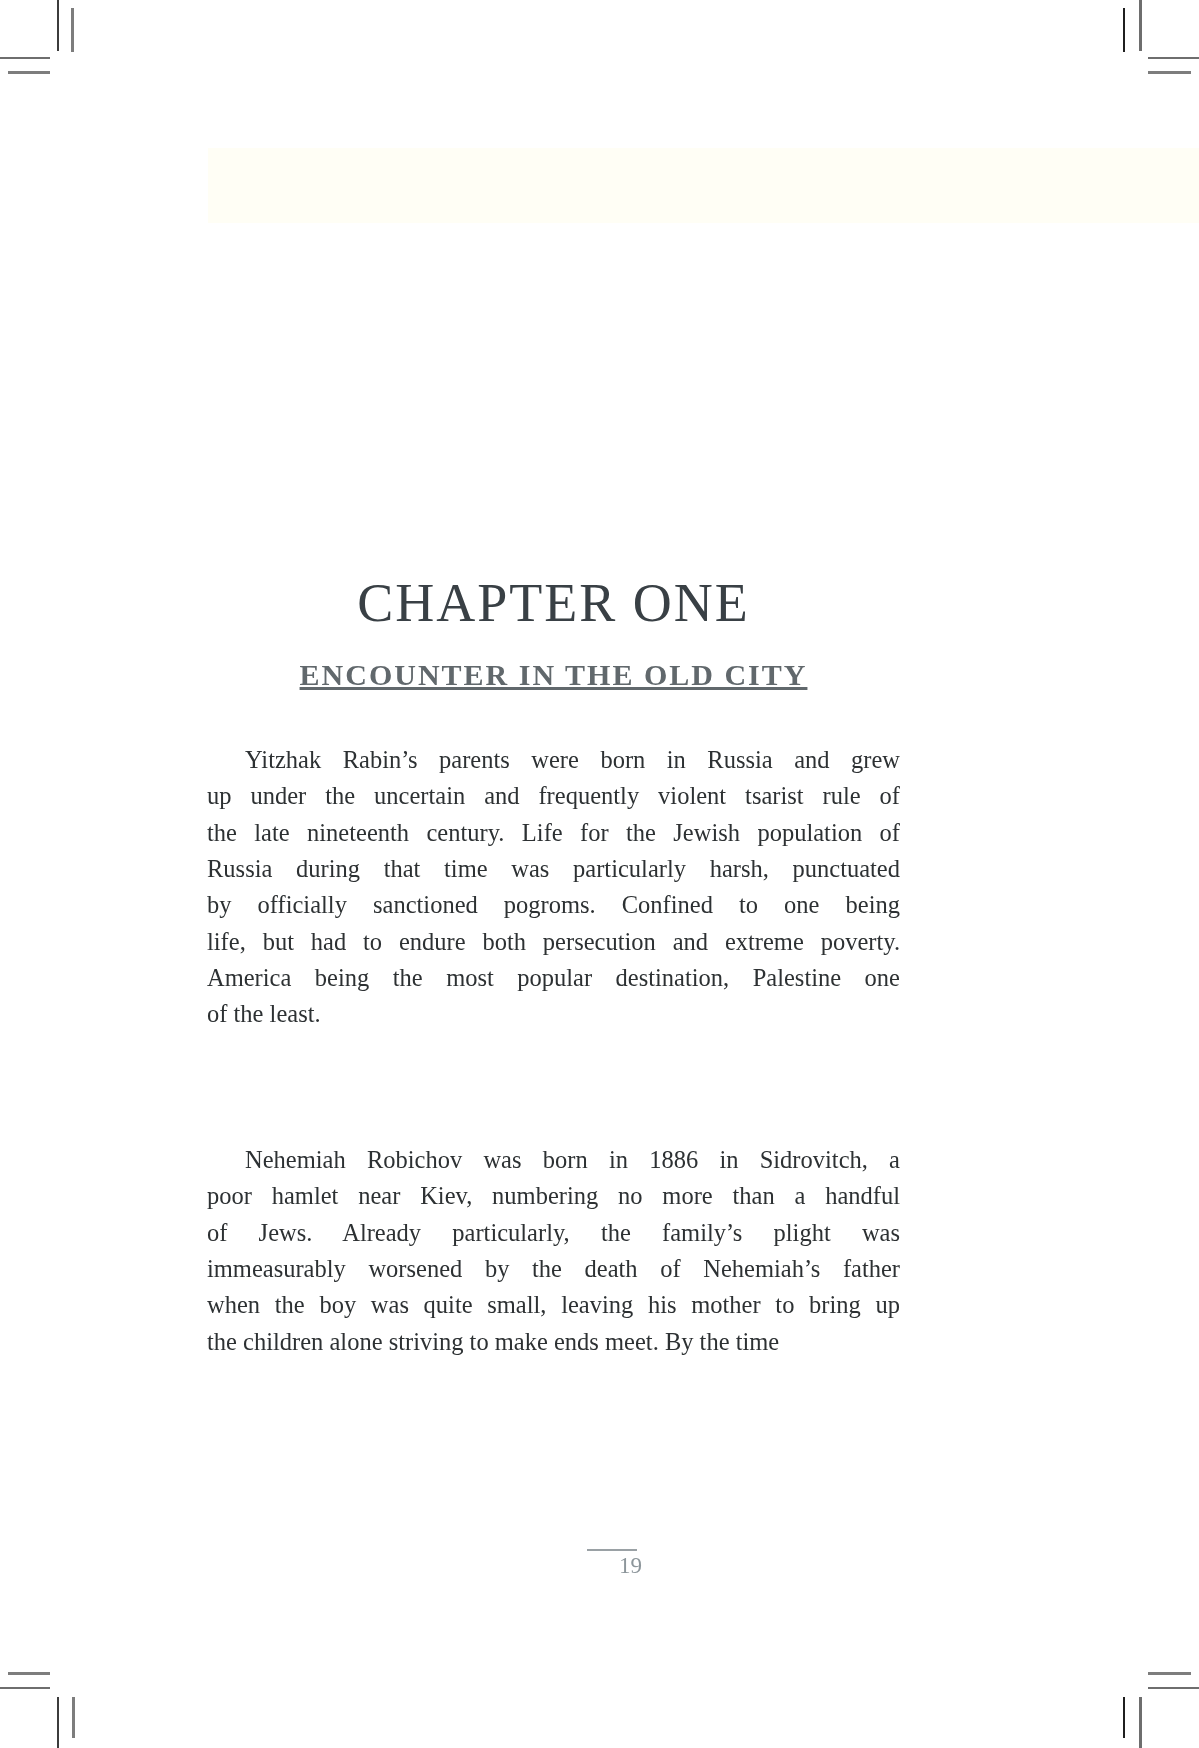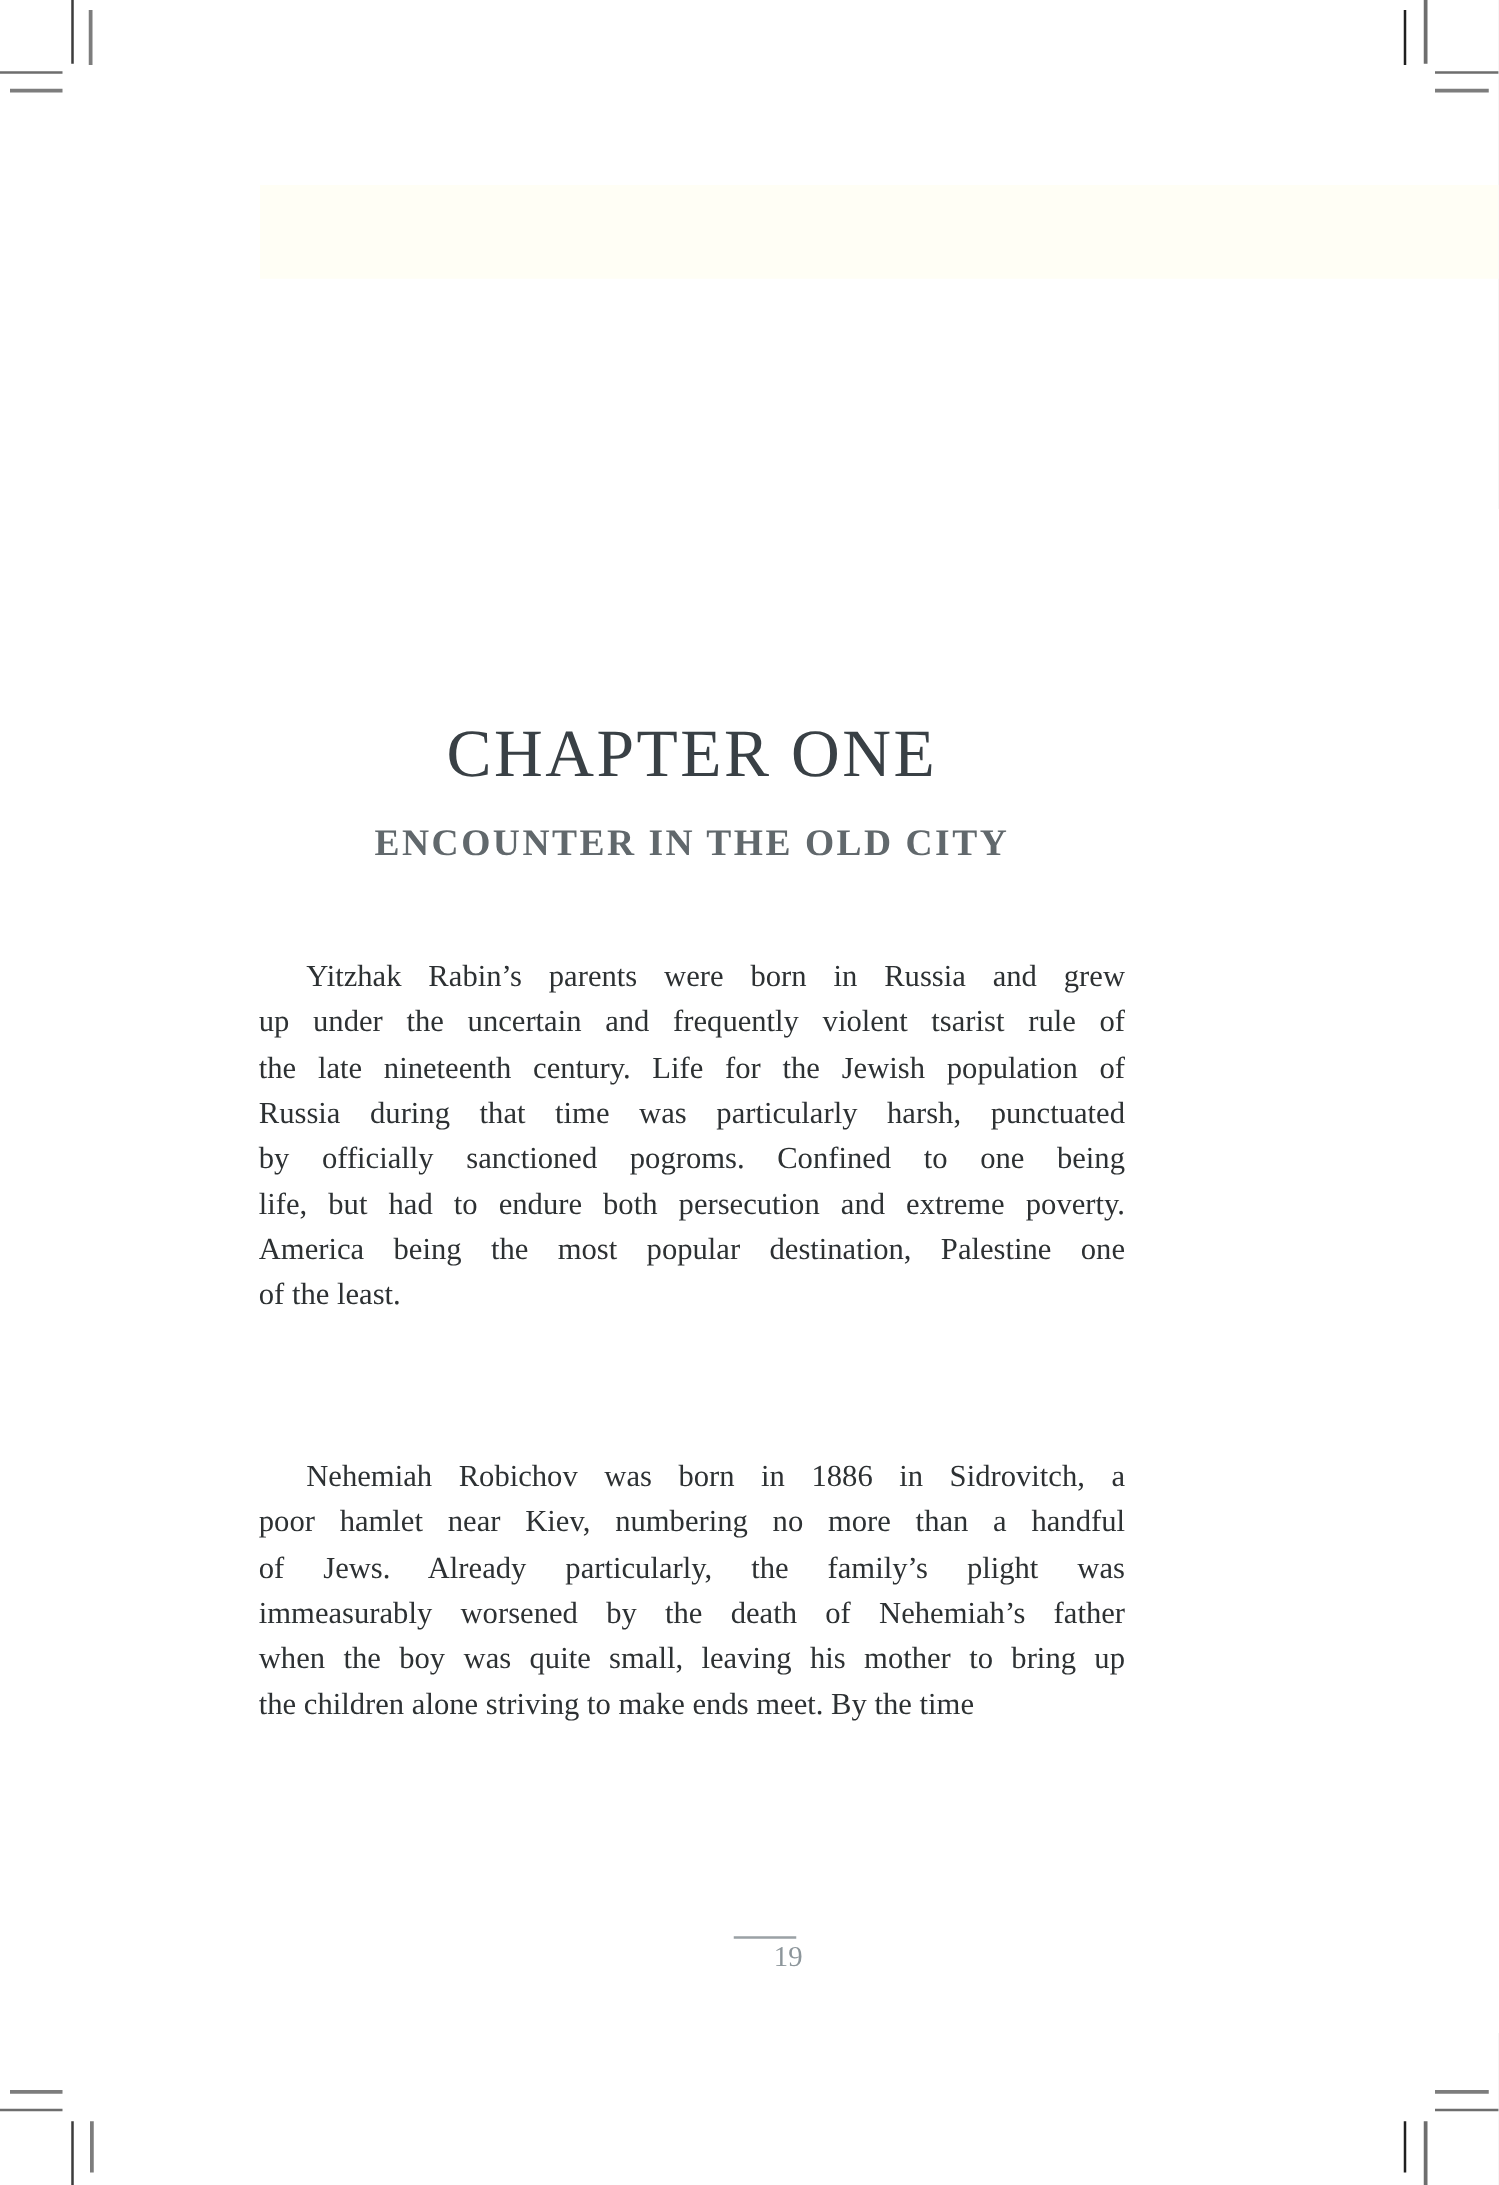--- a/index.html
+++ b/index.html
@@ -22,37 +22,38 @@
     font-size:54px;font-weight:400;letter-spacing:2px;
     color:#394045;
     line-height:70px;
   }
   .chapter-subtitle{
     position:absolute;left:207px;top:630px;width:693px;
     text-align:center;
     font-size:30px;font-weight:700;letter-spacing:2px;
     color:#61686c;
     line-height:40px;
+    text-decoration:underline;
   }
   
   .para{
     position:absolute;left:207px;width:693px;
     color:#2d3133;
     font-size:24.5px;
     line-height:36.33px;
   }
   .para-1{top:742px;}
   .para-2{top:1142px;}
   .line{
     text-align:justify;
     text-align-last:justify;
     text-justify:inter-word;
     height:36.33px;
   }
-  .line.first{text-indent:38px;margin-top:22px;}
+  .line.first{text-indent:38px;}
   .line.last{text-align-last:left;}
   
   .folio{
     position:absolute;left:582px;top:1549px;width:60px;
     text-align:right;
     color:#8d969b;
     font-size:23px;
     line-height:26px;
   }
   .folio-rule{

